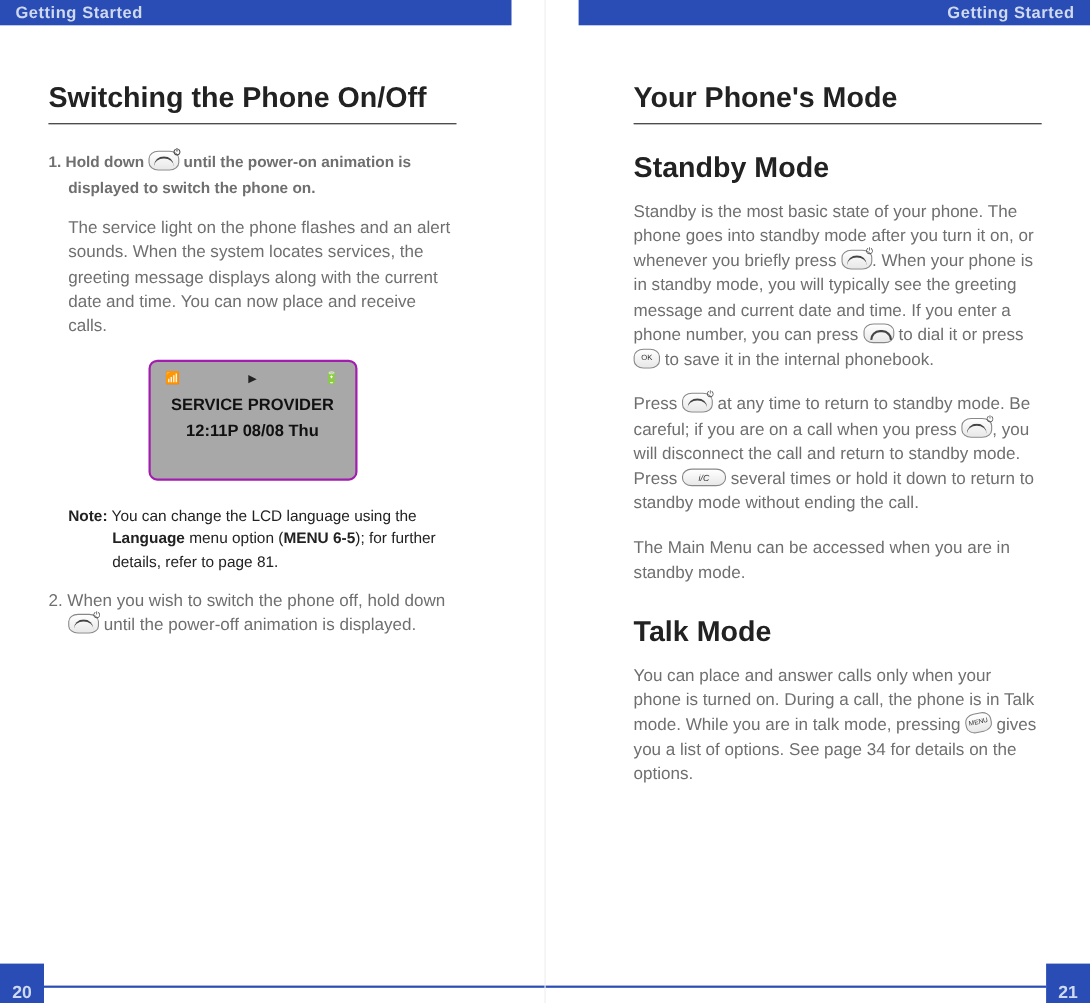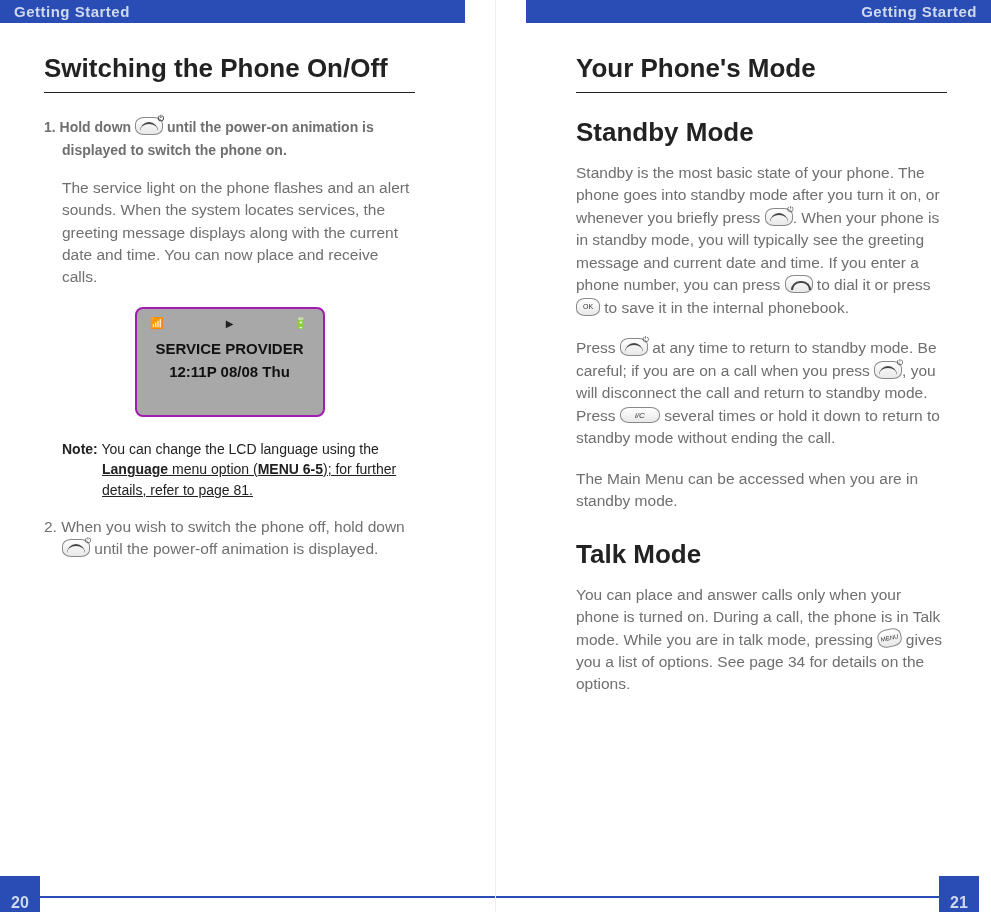--- a/index.html
+++ b/index.html
@@ -9,20 +9,21 @@
       display: flex;
       font-family: Arial, Helvetica, sans-serif;
       background: #fff;
     }
     .page {
       flex: 1;
       position: relative;
       padding: 0 30px 0 30px;
       display: flex;
       flex-direction: column;
+      gap: 20px;
     }
     .page.left { border-right: 1px solid #eee; }
     .header-bar {
       background: #2a4db5;
       color: #cfd9ee;
       font-weight: bold;
       font-size: 15px;
       font-family: 'Arial Black', Arial, sans-serif;
       letter-spacing: 0.5px;
       padding: 3px 10px;
@@ -72,21 +73,21 @@
     }
     .item-header .num { display: inline; }
     .indent { padding-left: 18px; }
     .note {
       font-size: 14px;
       line-height: 1.45;
       color: #222;
       margin-bottom: 16px;
     }
     .note .lbl { font-weight: bold; }
-    .note-indent { padding-left: 40px; display: block; text-decoration: underline; }
+    .note-indent { padding-left: 40px; display: block; }
     .note strong { font-weight: bold; }
     .display-illus {
       width: 190px;
       height: 110px;
       margin: 6px auto 22px auto;
       background: #a8a8a8;
       border: 2px solid #a21caf;
       border-radius: 8px;
       padding: 6px 10px;
       position: relative;
@@ -209,21 +210,21 @@
       width: 40px;
       height: 36px;
       font-size: 16px;
       font-weight: bold;
       display: flex;
       align-items: flex-end;
       justify-content: center;
       padding-bottom: 0;
     }
     .page-num.left { left: 0; }
-    .page-num.right { right: 12px; }
+    .page-num.right { right: 0; }
     .page-num-line {
       position: absolute;
       bottom: 14px;
       height: 2px;
       background: #2a4db5;
     }
     .page.left .page-num-line { left: 40px; right: 0; }
     .page.right .page-num-line { right: 40px; left: 0; }
   </style>
 </head>

